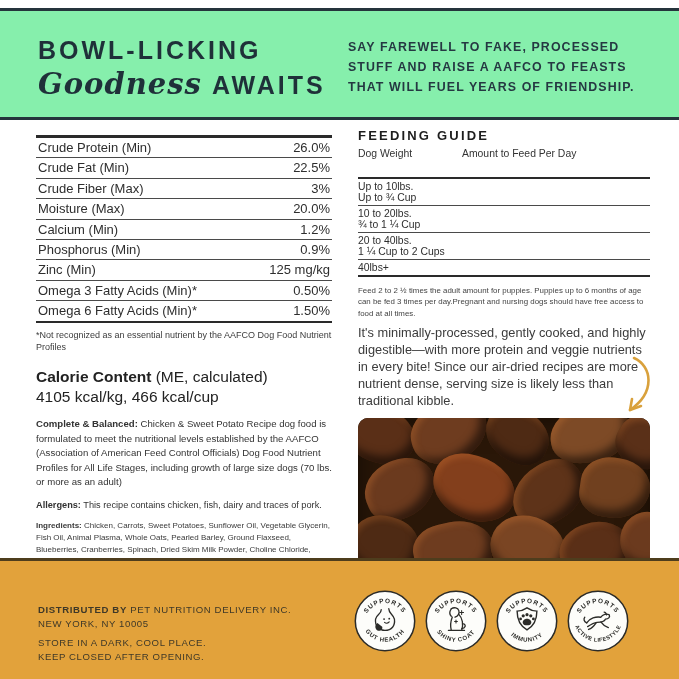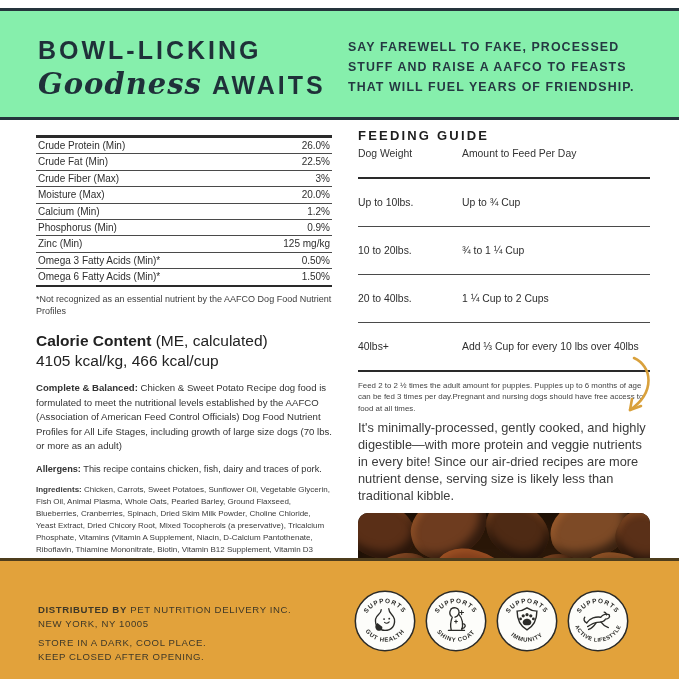--- a/index.html
+++ b/index.html
@@ -21,34 +21,34 @@
   
   .left-col{position:absolute;left:36px;top:128px;width:296px;}
   .right-col{position:absolute;left:358px;top:128px;width:292px;}
 
   h2.sec{margin:0;font-size:13px;font-weight:bold;letter-spacing:2.2px;color:#1d1d1d;}
 
   
   .ga-table{margin-top:7px;border-top:3px solid #2a2a2a;}
   .ga-row{display:flex;justify-content:space-between;align-items:flex-end;
           border-bottom:1px solid #4a4a4a;padding:2px 2px 2.4px 2px;
-          font-size:10px;color:#2e2e2e;}
+          font-size:13px;color:#2e2e2e;}
   .ga-row:last-child{border-bottom:2px solid #2a2a2a;}
   .footnote{margin:6px 0 0 0;font-size:9px;line-height:1.4;color:#3c3c3c;}
   .calorie{margin:13px 0 0 0;font-size:15.5px;color:#222;line-height:1.28;}
   .calorie b{font-weight:bold;}
   .smallpara{margin:11px 0 0 0;font-size:9.6px;line-height:1.5;color:#333;}
   .allergens{margin:11px 0 0 0;font-size:9.2px;color:#333;white-space:nowrap;}
   .ingredients{margin:10px 0 0 0;font-size:8px;line-height:1.5;color:#3a3a3a;}
 
   
   .fg-head{display:flex;font-size:10.4px;color:#333;padding:5px 0 18px 0;border-bottom:2px solid #2a2a2a;}
   .fg-c1{width:104px;flex:none;}
   .fg-c2{flex:1;}
-  .fg-row{display:flex;font-size:10.4px;color:#2e2e2e;padding:18px 0;border-bottom:1px solid #4a4a4a;}
+  .fg-row{display:flex;font-size:10.4px;color:#2e2e2e;padding:2px 0;border-bottom:1px solid #4a4a4a;flex-direction:column;}
   .fg-row:last-child{border-bottom:2px solid #2a2a2a;}
   .fg-note{margin:8px 0 0 0;font-size:7.9px;line-height:1.45;color:#444;}
 
   .why-title{margin-top:13px;}
   .why-body{margin:5px 0 0 0;font-size:12.8px;line-height:1.33;color:#3b3b3b;}
 
   
   .arrow-svg{position:absolute;top:226px;right:-10px;}
 
   
@@ -157,21 +157,20 @@
       <div class="fg-row">
           <span class="fg-c1">10 to 20lbs.</span>
           <span class="fg-c2">¾ to 1 ¼ Cup</span>
         </div>
       <div class="fg-row">
           <span class="fg-c1">20 to 40lbs.</span>
           <span class="fg-c2">1 ¼ Cup to 2 Cups</span>
         </div>
       <div class="fg-row">
           <span class="fg-c1">40lbs+</span>
-          <span class="fg-c2">Add ⅓ Cup for every 10 lbs over 40lbs</span>
         </div>
     </div>
 
     <p class="fg-note">Feed 2 to 2 ½ times the adult amount for puppies. Puppies up to 6 months of age can be fed 3 times per day.Pregnant and nursing dogs should have free access to food at all times.</p>
 
     <p class="why-body">It's minimally-processed, gently cooked, and highly digestible—with more protein and veggie nutrients in every bite!  Since our air-dried recipes are more nutrient dense, serving size is likely less than traditional kibble.</p>
 
     <svg class="arrow-svg" width="46" height="72" viewBox="0 0 46 72">
       <path d="M 20,4 C 38,12 42,38 16,56" fill="none" stroke="#d9a13c" stroke-width="2.6" stroke-linecap="round"></path>
       <path d="M 16,56 L 27,52 M 16,56 L 18,45" fill="none" stroke="#d9a13c" stroke-width="2.6" stroke-linecap="round"></path>

